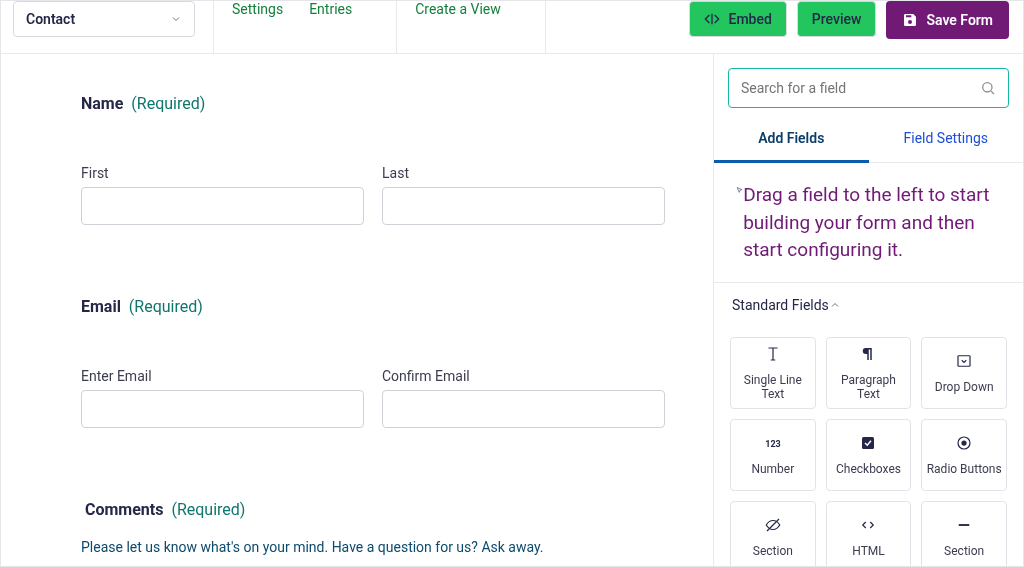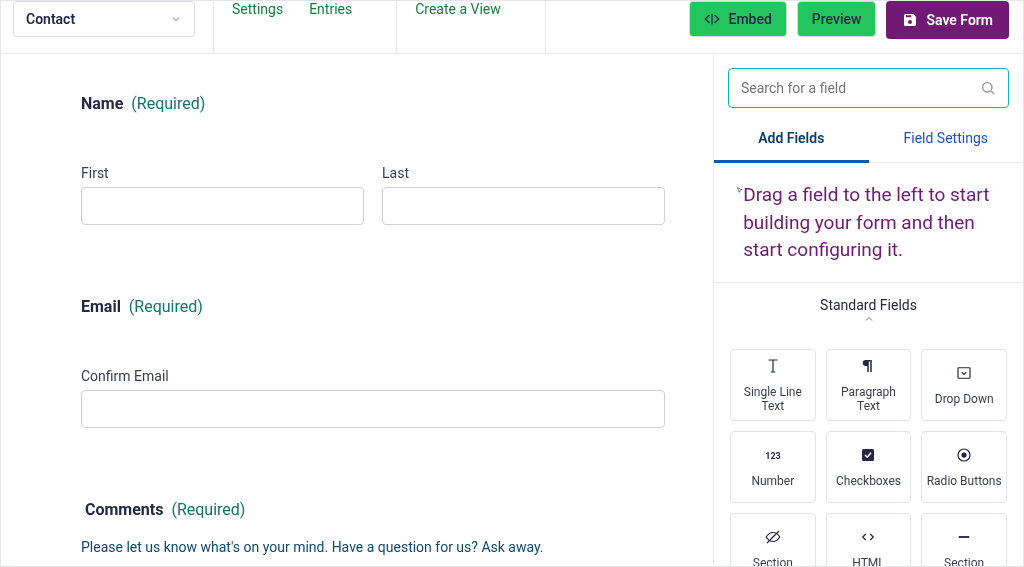--- a/index.html
+++ b/index.html
@@ -28,21 +28,21 @@
   .sub-input { width: 100%; height: 38px; border: 1px solid #cfd1d8; border-radius: 4px; padding: 0 8px; font-size: 14px; }
   .help-text { font-size: 14px; color: #0c4a6e; margin-top: 20px; }
   
   .search-wrap { padding: 14px 14px 6px; }
   .search-box { width: 100%; height: 40px; border: 1px solid #14b8a6; border-radius: 4px; display: flex; align-items: center; padding: 0 12px; gap: 8px; }
   .search-box input { border: none; outline: none; flex: 1; font-size: 14px; color: #242748; }
   .tabs { display: flex; border-bottom: 1px solid #e8e9ed; }
   .tab { flex: 1; text-align: center; padding: 16px 0 14px; font-size: 14px; color: #1d4ed8; cursor: pointer; }
   .tab.active { color: #0b3d6b; font-weight: 600; border-bottom: 3px solid #0b5cab; margin-bottom: -1px; }
   .hint { display: flex; align-items: flex-start; padding: 18px 22px 0 22px; font-size: 19px; color: #701a75; line-height: 1.45; border-bottom: 1px solid #e8e9ed; padding-bottom: 18px;}
-  .section-header { display: flex; justify-content: flex-start; align-items: center; padding: 14px 18px; font-size: 14px; color: #242748; cursor: pointer; flex-direction: column; }
+  .section-header { display: flex; justify-content: flex-start; align-items: center; padding: 14px 18px; font-size: 14px; color: #242748; cursor: pointer; }
   .field-grid { display: grid; grid-template-columns: repeat(3, 1fr); gap: 10px; padding: 10px 16px 0 16px; }
   .field-chip { border: 1px solid #e2e3e8; border-radius: 4px; height: 72px; display: flex; flex-direction: column; align-items: center; justify-content: center; gap: 10px; font-size: 12px; color: #3b3d4f; cursor: grab; text-align: center; padding: 4px; }
   .chip-icon { width: 18px; height: 18px; display: inline-flex; align-items: flex-start; justify-content: center; }
   .chip-icon svg { width: 18px; height: 18px; }
   .comments-block { margin-bottom: 0; }
 </style>
 </head>
 <body>
 
 <div class="topbar">
@@ -95,20 +95,24 @@
           <input class="sub-input" value="" style="">
         </div>
       </div>
     </div>
 
     <div class="field-block">
       <span class="field-title">Email</span>
       <span class="required">(Required)</span>
       <div class="sub-row">
         <div class="sub-col">
+          <span class="sub-label">Enter Email</span>
+          <input class="sub-input" value="" style="">
+        </div>
+        <div class="sub-col">
           <span class="sub-label">Confirm Email</span>
           <input class="sub-input" value="" style="">
         </div>
       </div>
     </div>
 
     <div class="field-block comments-block">
       <span class="field-title" style="margin-left:4px">Comments</span>
       <span class="required">(Required)</span>
       <div class="help-text">Please let us know what's on your mind. Have a question for us? Ask away.</div>

